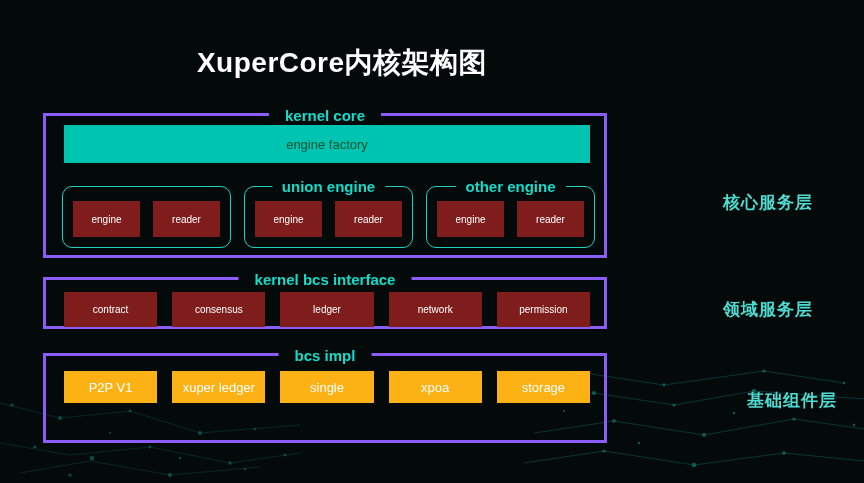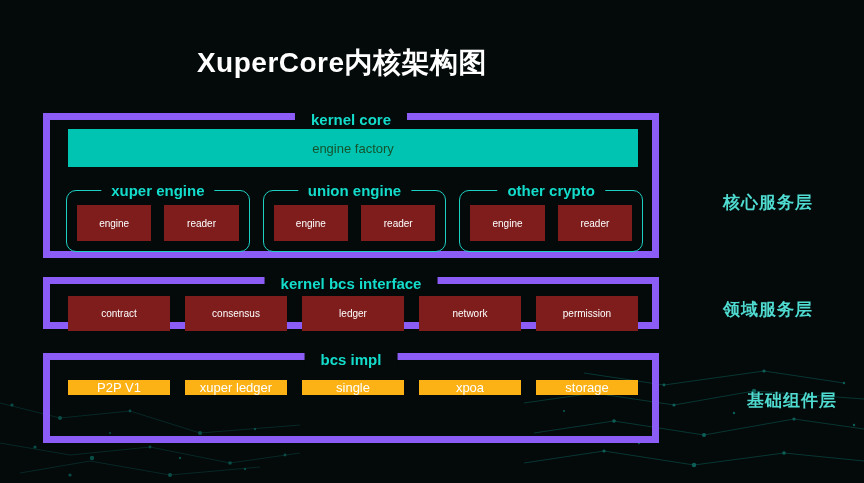--- a/index.html
+++ b/index.html
@@ -6,22 +6,22 @@
   body{
     width:864px;height:483px;position:relative;overflow:hidden;
     font-family:"Liberation Sans","DejaVu Sans",sans-serif;
   }
   .title{
     position:absolute;top:44px;left:0;width:684px;text-align:center;
     color:#ffffff;font-size:28px;font-weight:bold;letter-spacing:.5px;
   }
   
   .section{
-    position:absolute;left:43px;width:616px;box-sizing:border-box;
-    border:7px solid #8b5cf6;border-radius:0;background:transparent;
+    position:absolute;left:43px;width:564px;box-sizing:border-box;
+    border:3px solid #8b5cf6;border-radius:0;background:transparent;
   }
   .section-label{
     position:absolute;top:-10px;left:50%;transform:translateX(-50%);
     background:#04090a;padding:0 16px;color:#13dcca;font-weight:bold;
     font-size:15px;white-space:nowrap;line-height:20px;
   }
   #sec-kernel-core{top:113px;height:145px;}
   #sec-bcs-interface{top:277px;height:52px;}
   #sec-bcs-impl{top:353px;height:90px;}
 
@@ -52,21 +52,21 @@
     display:flex;align-items:center;justify-content:center;
   }
   .iface-row{
     position:absolute;top:12px;left:18px;right:14px;height:35px;
     display:flex;gap:15px;
   }
   .impl-row{
     position:absolute;left:18px;right:14px;height:32px;
     display:flex;gap:15px;
   }
-  #impl-row-1{top:3px;align-items:flex-end;}
+  #impl-row-1{top:15px;}
   #impl-row-2{top:54px;}
   .btn-orange{
     flex:1;background:#fcb114;color:#ffffff;font-size:13px;
     display:flex;align-items:center;justify-content:center;
   }
   
   .side-label{
     position:absolute;left:723px;color:#4fdbd0;font-size:17px;
     font-weight:700;white-space:nowrap;letter-spacing:1px;
   }
@@ -138,35 +138,34 @@
 
 <div class="title">XuperCore内核架构图</div>
 
 <div class="section" id="sec-kernel-core">
   <div class="section-label">kernel core</div>
 
   <div class="engine-factory">engine factory</div>
 
   <div class="groups-row">
     <div class="group">
-      <div class="group-label">xuper engine</div>
       <div class="group-buttons">
         <div class="btn-teal">engine</div>
         <div class="btn-teal">reader</div>
       </div>
     </div>
     <div class="group">
       <div class="group-label">union engine</div>
       <div class="group-buttons">
         <div class="btn-teal">engine</div>
         <div class="btn-teal">reader</div>
       </div>
     </div>
     <div class="group">
-      <div class="group-label">other crypto</div>
+      <div class="group-label">other engine</div>
       <div class="group-buttons">
         <div class="btn-teal">engine</div>
         <div class="btn-teal">reader</div>
       </div>
     </div>
   </div>
 </div>
 
 <div class="section" id="sec-bcs-interface">
   <div class="section-label">kernel bcs interface</div>

